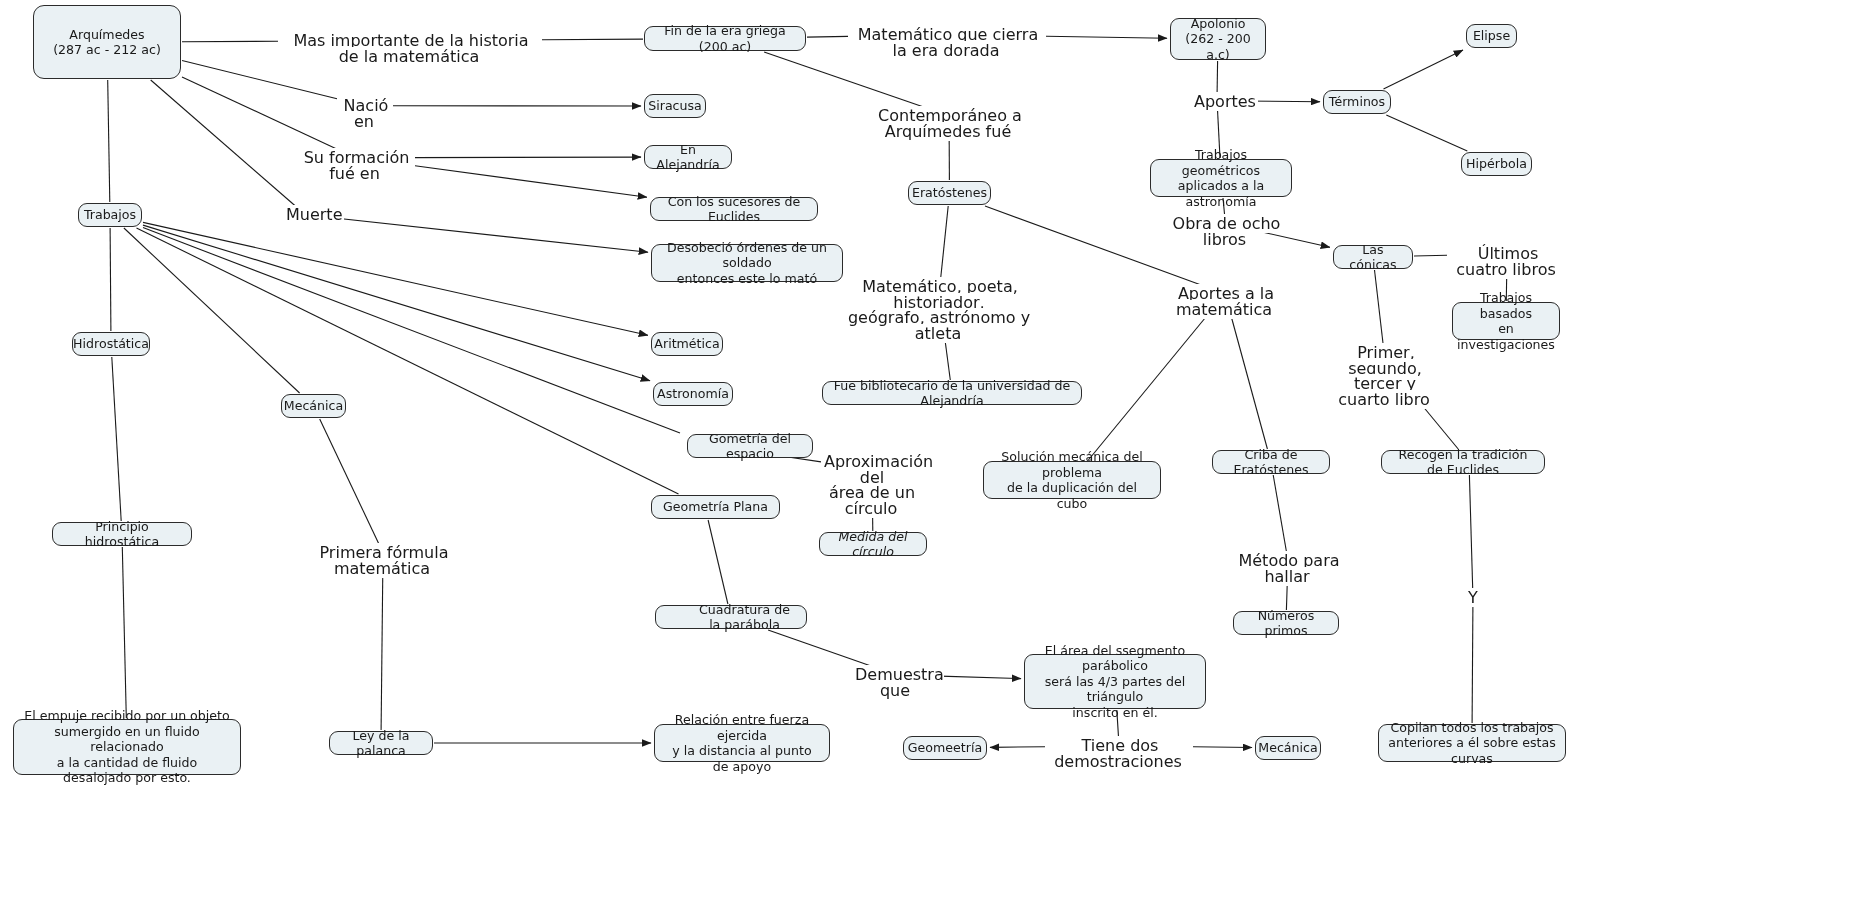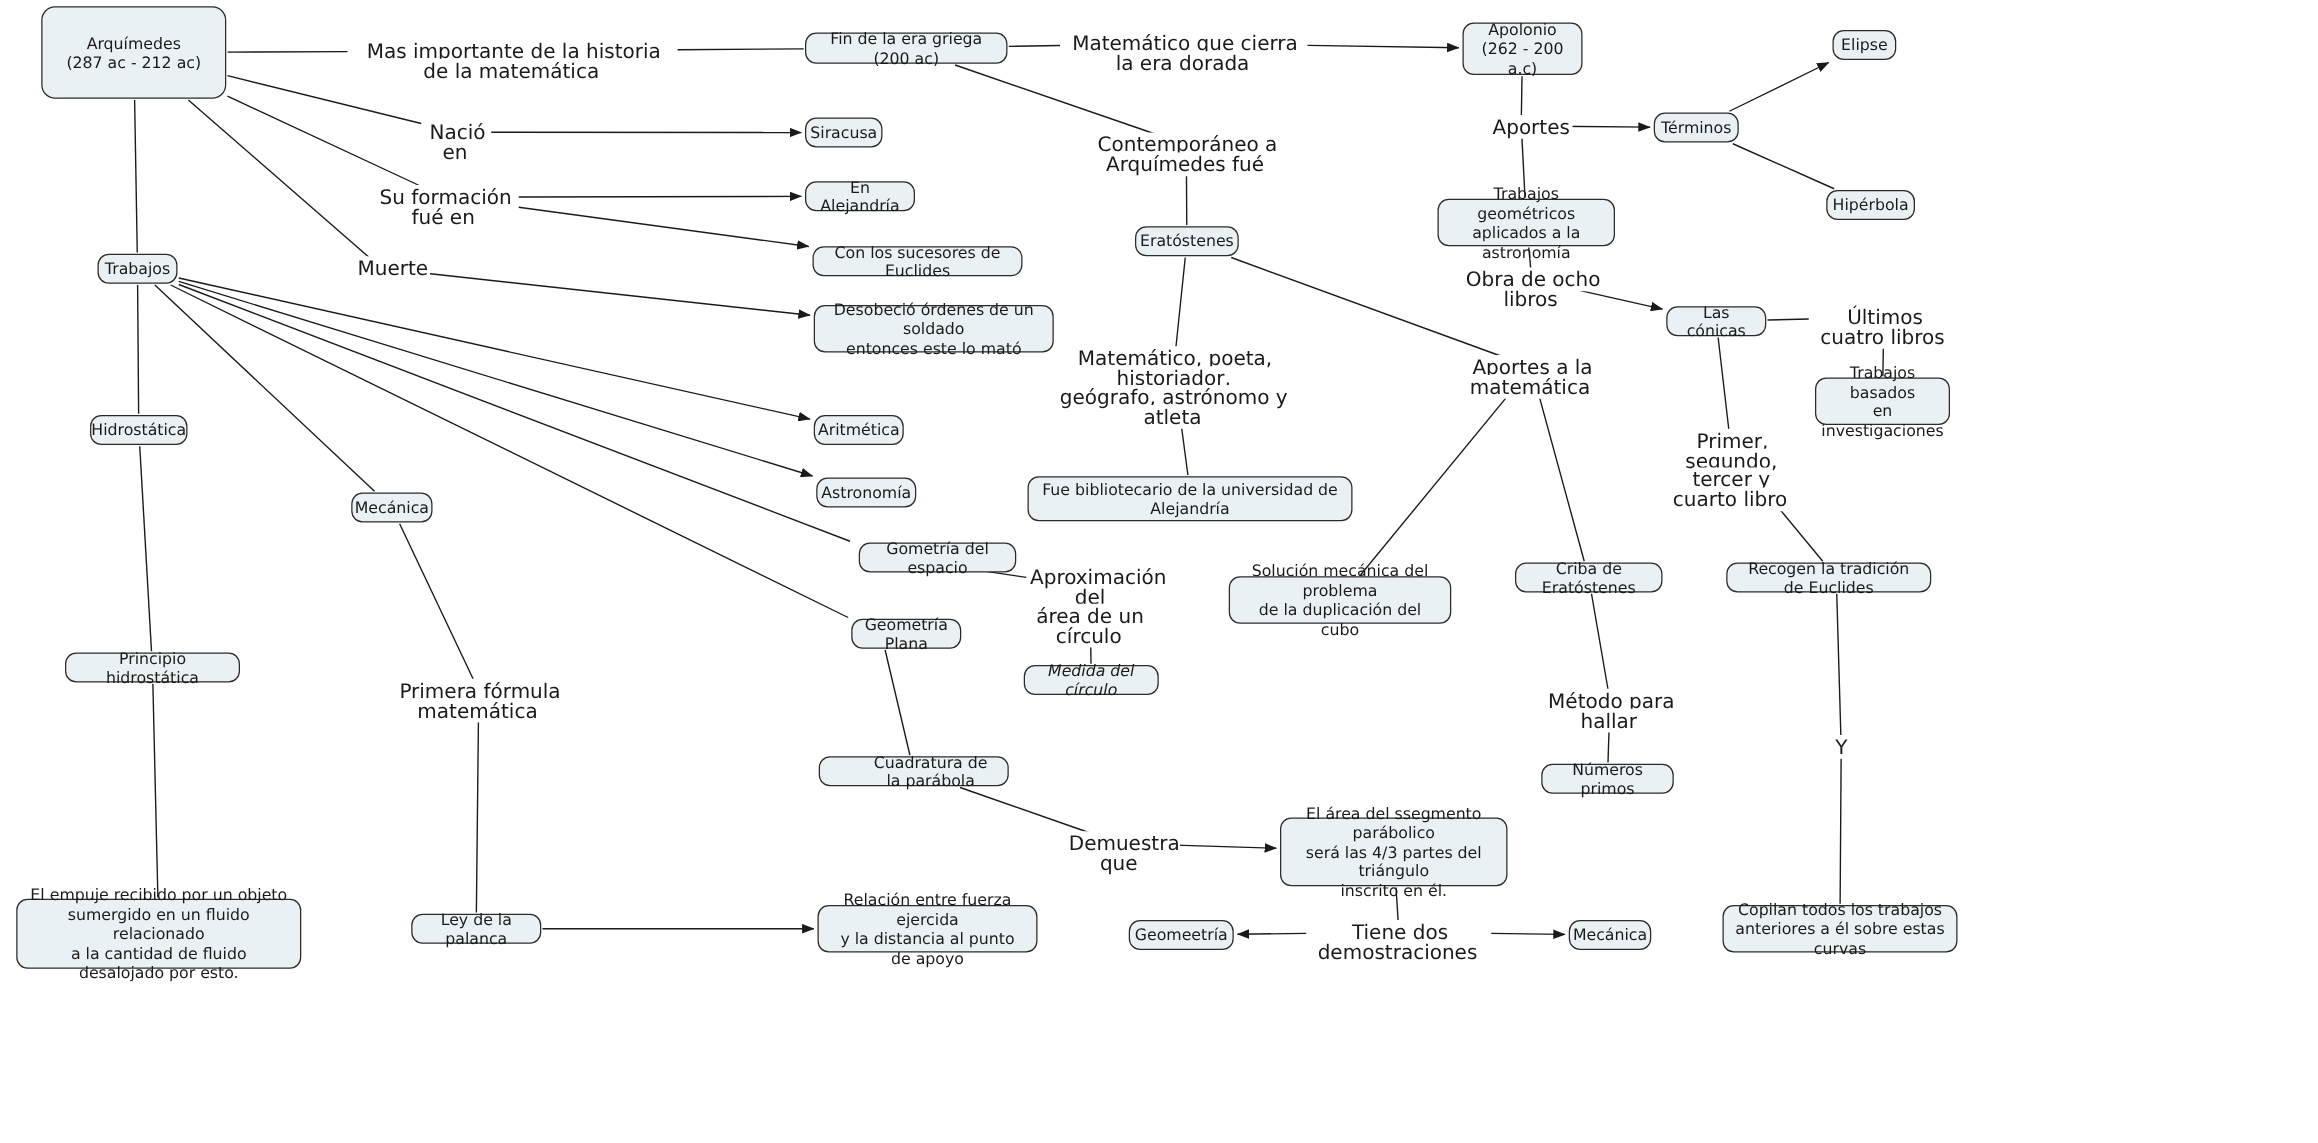--- a/index.html
+++ b/index.html
@@ -146,27 +146,27 @@
       <div class="node" style="left: 78px; top: 203px; width: 64px; height: 24px;"><span>Trabajos</span></div>
       <div class="node" style="left: 651px; top: 244px; width: 192px; height: 38px;"><span>Desobeció órdenes de un soldado
 entonces este lo mató</span></div>
       <div class="node" style="left: 1333px; top: 245px; width: 80px; height: 24px;"><span>Las cónicas</span></div>
       <div class="node" style="left: 1452px; top: 302px; width: 108px; height: 38px;"><span>Trabajos basados
 en investigaciones</span></div>
       <div class="node" style="left: 72px; top: 332px; width: 78px; height: 24px;"><span>Hidrostática</span></div>
       <div class="node" style="left: 651px; top: 332px; width: 72px; height: 24px;"><span>Aritmética</span></div>
       <div class="node" style="left: 653px; top: 382px; width: 80px; height: 24px;"><span>Astronomía</span></div>
       <div class="node" style="left: 281px; top: 394px; width: 65px; height: 24px;"><span>Mecánica</span></div>
-      <div class="node" style="left: 822px; top: 381px; width: 260px; height: 36px;"><span>Fue bibliotecario de la universidad de Alejandría</span></div>
+      <div class="node" style="left: 822px; top: 381px; width: 260px; height: 24px;"><span>Fue bibliotecario de la universidad de Alejandría</span></div>
       <div class="node" style="left: 687px; top: 434px; width: 126px; height: 24px;"><span>Gometría del espacio</span></div>
       <div class="node" style="left: 1212px; top: 450px; width: 118px; height: 24px;"><span>Criba de Eratóstenes</span></div>
       <div class="node" style="left: 1381px; top: 450px; width: 164px; height: 24px; text-align: center;"><span>Recogen la tradición de Euclides</span></div>
       <div class="node" style="left: 983px; top: 461px; width: 178px; height: 38px;"><span>Solución mecánica del problema
 de la duplicación del cubo</span></div>
-      <div class="node" style="left: 681px; top: 495px; width: 88px; height: 24px; align-items: center;"><span>Geometría Plana</span></div>
+      <div class="node" style="left: 651px; top: 495px; width: 129px; height: 24px; align-items: center;"><span>Geometría Plana</span></div>
       <div class="node" style="left: 52px; top: 522px; width: 140px; height: 24px;"><span>Principio hidrostática</span></div>
       <div class="node" style="left: 819px; top: 532px; width: 108px; height: 24px; font-style: italic;"><span>Medida del círculo</span></div>
       <div class="node" style="left: 655px; top: 605px; width: 152px; height: 24px; padding-left: 36px;"><span>Cuadratura de la parábola</span></div>
       <div class="node" style="left: 1233px; top: 611px; width: 106px; height: 24px;"><span>Números primos</span></div>
       <div class="node" style="left: 1024px; top: 654px; width: 182px; height: 55px;"><span>El área del ssegmento parábolico
 será las 4/3 partes del triángulo
 inscrito en él.</span></div>
       <div class="node" style="left: 13px; top: 719px; width: 228px; height: 56px;"><span>El empuje recibido por un objeto
 sumergido en un fluido relacionado
 a la cantidad de fluido desalojado por esto.</span></div>

